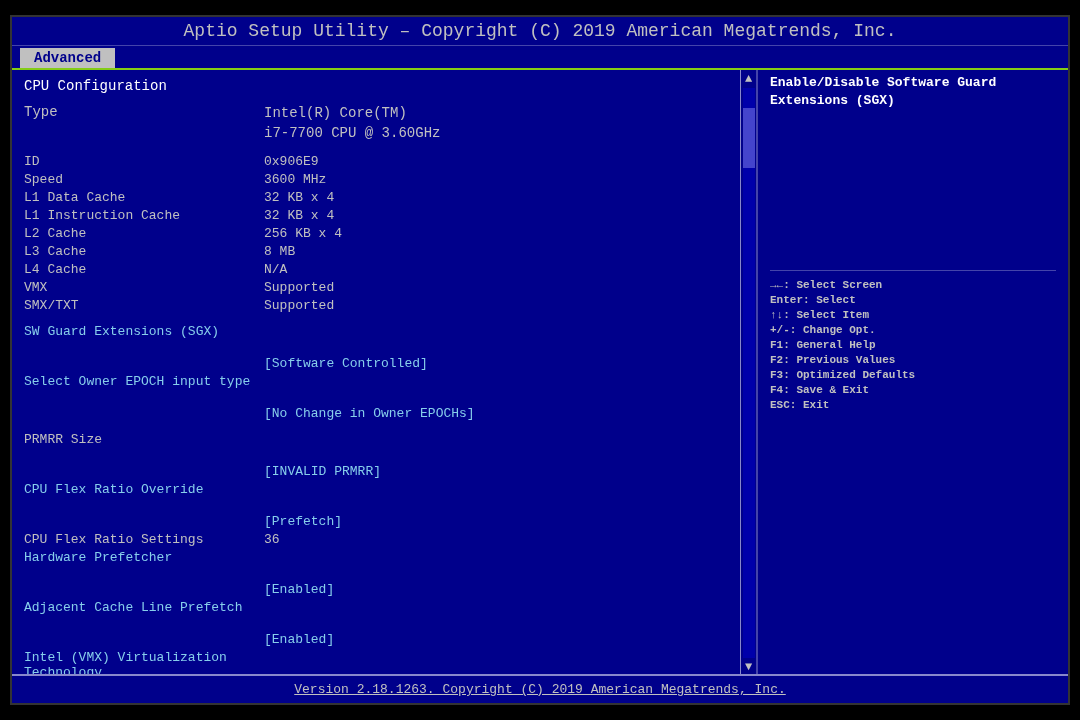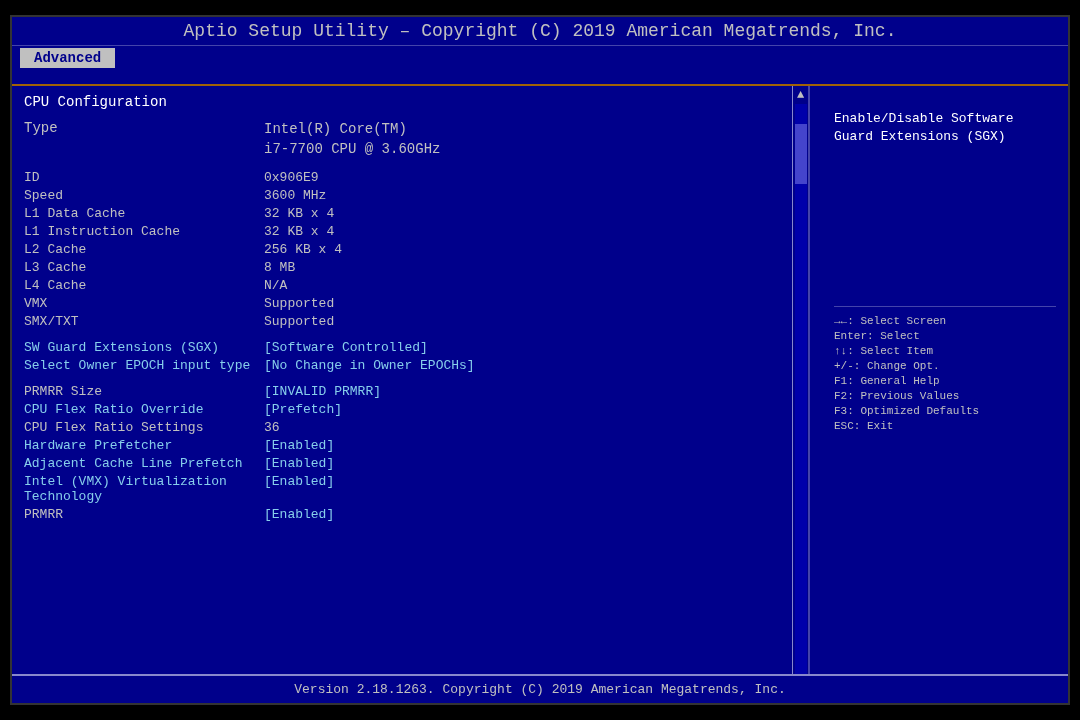--- a/index.html
+++ b/index.html
@@ -25,48 +25,48 @@
     .header {
       background: #00008B;
       color: #c0c0c0;
       text-align: center;
       padding: 4px 0;
       font-size: 18px;
       border-bottom: 1px solid #4444aa;
     }
     .tab-bar {
       background: #00008B;
-      padding: 2px 0 16px 8px;
-      border-bottom: 2px solid #a16207;
+      padding: 2px 0 0 8px;
+      border-bottom: 2px solid #84cc16;
     }
     .tab {
       display: inline-block;
       padding: 2px 14px;
       background: #c0c0c0;
       color: #00008B;
       font-weight: bold;
       font-size: 14px;
     }
     .main-content {
       display: flex;
       height: calc(100% - 80px);
-      gap: 12px;
     }
     .left-panel {
       flex: 1;
       padding: 8px 12px;
       overflow: hidden;
       border-right: 2px solid #4444aa;
       position: relative;
     }
     .right-panel {
-      width: 246px;
-      padding: 24px 12px;
-      color: #c0c0c0;
-      font-size: 13px;
+      width: 310px;
+      padding: 4px 12px;
+      color: #c0c0c0;
+      font-size: 13px;
+      font-weight: bold;
     }
     .section-title {
       color: #ffffff;
       font-size: 14px;
       margin-bottom: 10px;
     }
     .info-row {
       display: flex;
       margin-bottom: 3px;
       font-size: 13px;
@@ -77,20 +77,21 @@
       flex-shrink: 0;
     }
     .info-label.highlight {
       color: #87CEEB;
     }
     .info-value {
       color: #c0c0c0;
     }
     .info-value.bracket {
       color: #87CEEB;
+      margin-top: 32px;
     }
     .scrollbar {
       position: absolute;
       right: 0;
       top: 0;
       width: 16px;
       height: 100%;
       background: #00008B;
       border-left: 1px solid #8888cc;
       display: flex;
@@ -129,20 +130,21 @@
     .footer {
       position: absolute;
       bottom: 0;
       width: 100%;
       background: #00008B;
       border-top: 2px solid #8888cc;
       text-align: center;
       padding: 6px 12px;
       color: #c0c0c0;
       font-size: 13px;
+      text-decoration: underline;
     }
     .description-box {
       color: #ffffff;
       font-size: 13px;
       margin-bottom: 8px;
       line-height: 1.4;
     }
     .spacer { height: 8px; }
     .cpu-type-row {
       display: flex;
@@ -272,20 +274,21 @@
       <div class="description-box">Enable/Disable Software Guard Extensions (SGX)</div>
 
       <div class="help-section">
         <div class="help-row">→←: Select Screen</div>
         <div class="help-row">Enter: Select</div>
         <div class="help-row">↑↓: Select Item</div>
         <div class="help-row">+/-: Change Opt.</div>
         <div class="help-row">F1: General Help</div>
         <div class="help-row">F2: Previous Values</div>
         <div class="help-row">F3: Optimized Defaults</div>
+        <div class="help-row">F4: Save &amp; Exit</div>
         <div class="help-row">ESC: Exit</div>
       </div>
     </div>
   </div>
 
   <div class="footer">
     <span>Version 2.18.1263. Copyright (C) 2019 American Megatrends, Inc.</span>
   </div>
 </div>
 

